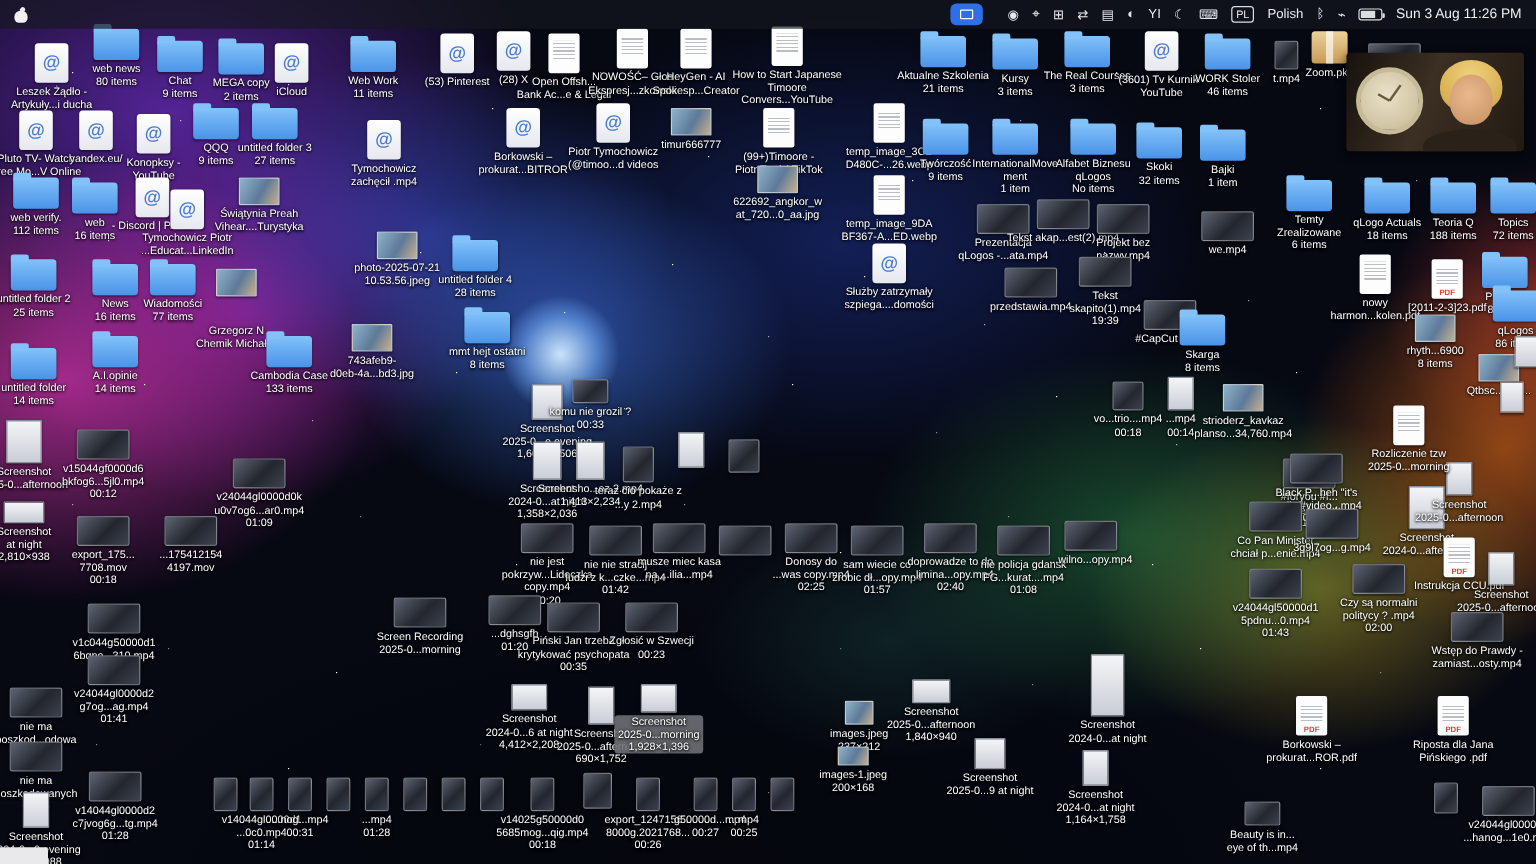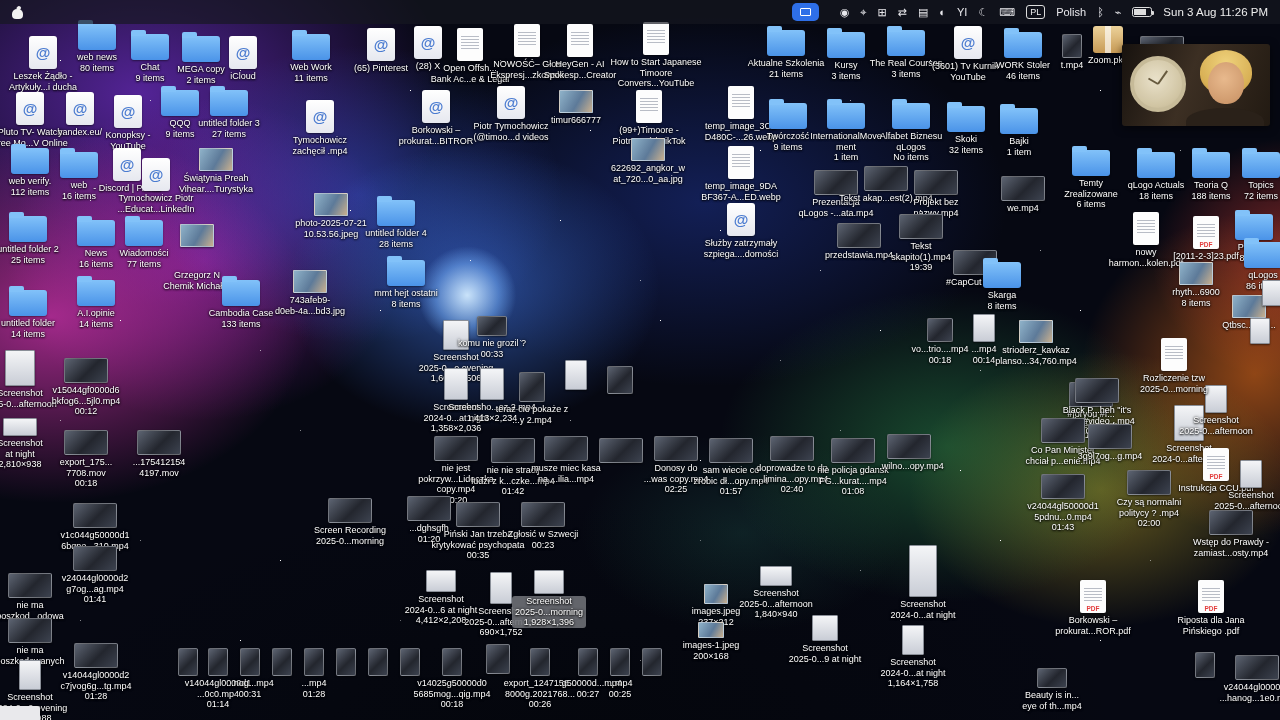--- a/index.html
+++ b/index.html
@@ -158,21 +158,21 @@
       <div class="icon t-folder" style="left: 263px; top: 34px;">
         <div class="glyph"></div>
         <div class="label">
           <div>Web Work</div>
           <div>11 items</div>
         </div>
       </div>
       <div class="icon t-at" style="left: 333px; top: 28px;">
         <div class="glyph">@</div>
         <div class="label">
-          <div>(65) Pinterest</div>
+          <div>(53) Pinterest</div>
         </div>
       </div>
       <div class="icon t-at" style="left: 380px; top: 26px;">
         <div class="glyph">@</div>
         <div class="label">
           <div>(28) X</div>
         </div>
       </div>
       <div class="icon t-doc" style="left: 422px; top: 28px;">
         <div class="glyph"></div>
@@ -702,20 +702,28 @@
           <div>Screenshot</div>
           <div>2025-0...afternoon</div>
         </div>
       </div>
       <div class="icon t-video" style="left: 38px; top: 358px;">
         <div class="glyph"></div>
         <div class="label">
           <div>v15044gf0000d6</div>
           <div>bkfog6...5jl0.mp4</div>
           <div>00:12</div>
+        </div>
+      </div>
+      <div class="icon t-video" style="left: 168px; top: 382px;">
+        <div class="glyph"></div>
+        <div class="label">
+          <div>v24044gl0000d0k</div>
+          <div>u0v7og6...ar0.mp4</div>
+          <div>01:09</div>
         </div>
       </div>
       <div class="icon t-shot" style="left: -28px; top: 418px;">
         <div class="glyph" style="width: 34px; height: 18px;"></div>
         <div class="label">
           <div>Screenshot</div>
           <div>at night</div>
           <div>2,810×938</div>
         </div>
       </div>

